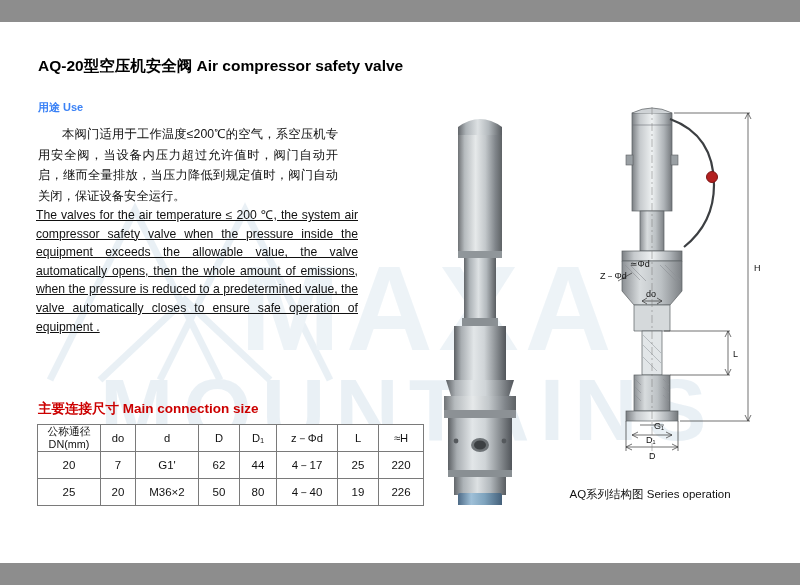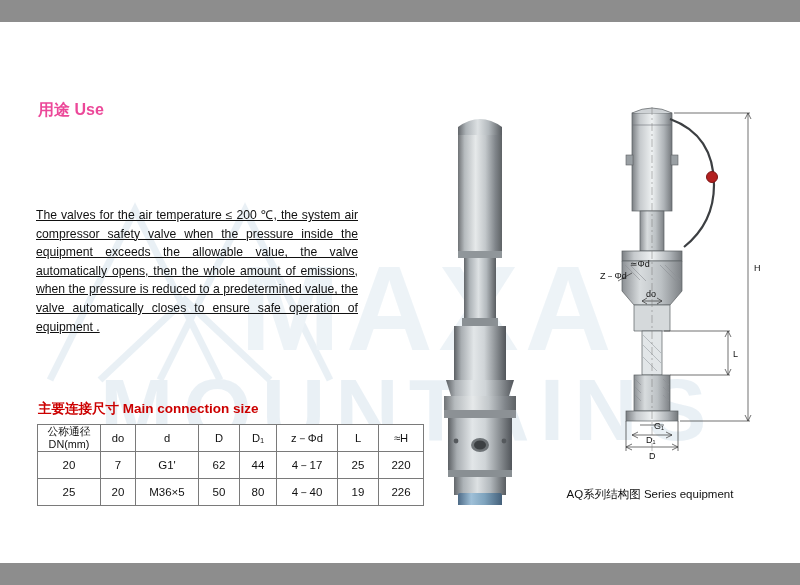--- a/index.html
+++ b/index.html
@@ -53,23 +53,23 @@
     color: #000000;
     letter-spacing: 0px;
     white-space: nowrap;
   }
 
   
   .sec-use {
     position: absolute;
     left: 38px;
     top: 100px;
-    font-size: 16px;
+    font-size: 11px;
     font-weight: bold;
-    color: #ec4899;
+    color: #3b82f6;
     white-space: nowrap;
   }
 
   .para-cn {
     position: absolute;
     left: 38px;
     top: 124px;
     width: 300px;
     font-size: 12.3px;
     line-height: 20.5px;
@@ -178,22 +178,24 @@
       </g>
       <g fill="#b9cfe0" font-family="'Liberation Sans', sans-serif" font-size="88" font-weight="bold" letter-spacing="10">
         <text x="60" y="290">MOUNTAINS</text>
       </g>
       <g fill="#c6d9e6" font-family="'Liberation Sans', sans-serif" font-size="120" font-weight="bold" letter-spacing="6">
         <text x="200" y="200">MAXA</text>
       </g>
     </svg>
   </div>
 
+  <div class="doc-title">AQ-20型空压机安全阀 Air compressor safety valve</div>
 
   <div class="sec-use">用途 Use</div>
+  <div class="para-cn">本阀门适用于工作温度≤200℃的空气，系空压机专用安全阀，当设备内压力超过允许值时，阀门自动开启，继而全量排放，当压力降低到规定值时，阀门自动关闭，保证设备安全运行。</div>
   <div class="para-en">The valves for the air temperature ≤ 200 ℃, the system air compressor safety valve when the pressure inside the equipment exceeds the allowable value, the valve automatically opens, then the whole amount of emissions, when the pressure is reduced to a predetermined value, the valve automatically closes to ensure safe operation of equipment .</div>
 
   <div class="sec-size">主要连接尺寸 Main connection size</div>
 
   <table class="size-table">
     <tbody>
         <tr class="head">
       <th class="c0">
         <span>公称通径</span><br>
         <span>DN(mm)</span>
@@ -212,21 +214,21 @@
       <td>G1'</td>
       <td>62</td>
       <td>44</td>
       <td>4－17</td>
       <td>25</td>
       <td>220</td>
     </tr>
     <tr>
       <td>25</td>
       <td>20</td>
-      <td>M36×5</td>
+      <td>M36×2</td>
       <td>50</td>
       <td>80</td>
       <td>4－40</td>
       <td>19</td>
       <td>226</td>
     </tr>
   </tbody>
     </table>
 
   <div class="photo">
@@ -396,15 +398,15 @@
         <text x="76" y="202">do</text>
         <text x="84" y="334">G₁</text>
         <text x="76" y="348">D₁</text>
         <text x="79" y="364">D</text>
         <text x="30" y="184">Z－Φd</text>
         <text x="60" y="172">≃Φd</text>
       </g>
     </svg>
   </div>
 
-  <div class="drawing-caption">AQ系列结构图 Series equipment</div>
+  <div class="drawing-caption">AQ系列结构图 Series operation</div>
 
 </div>
 
 </body></html>

